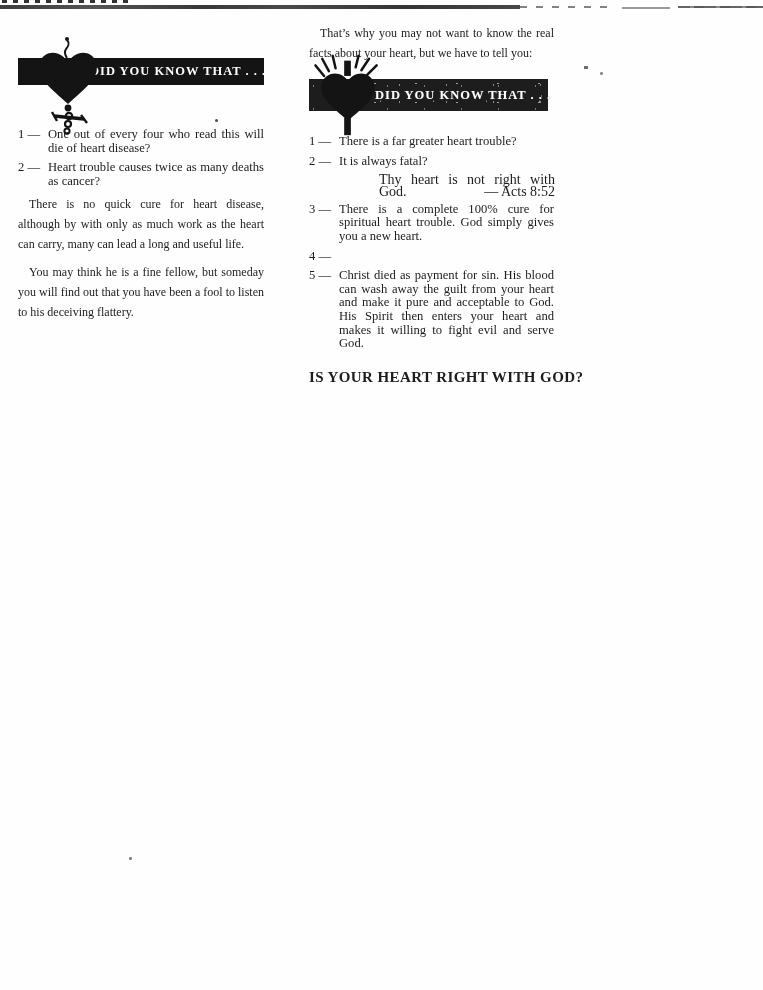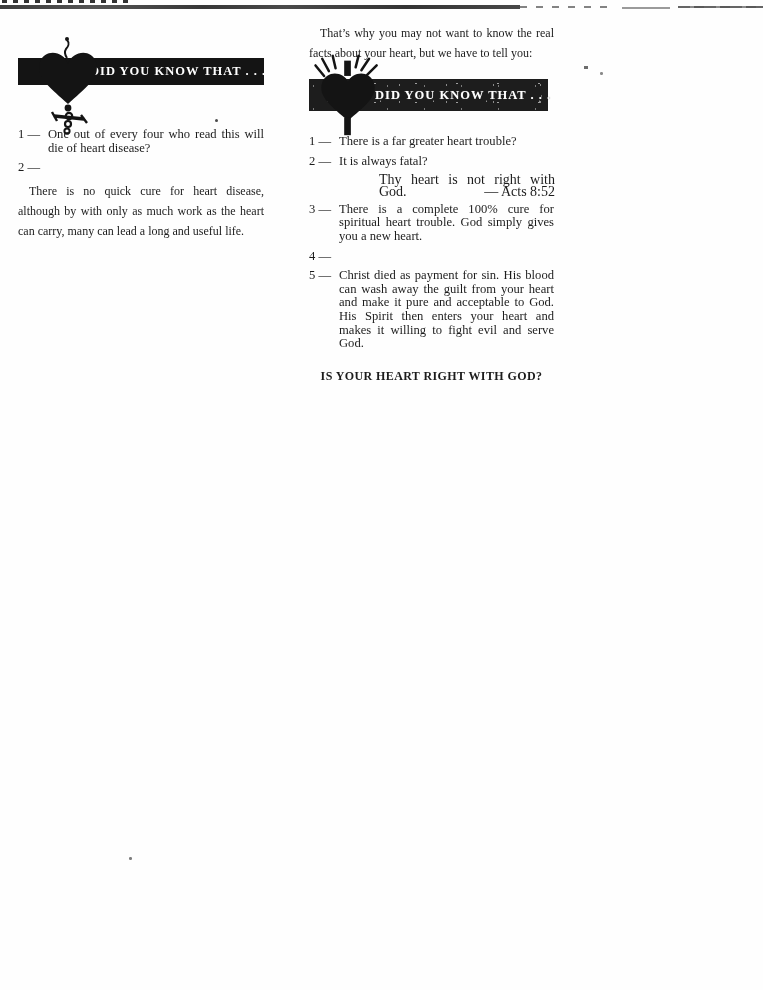--- a/index.html
+++ b/index.html
@@ -76,21 +76,21 @@
   
   .quote {
     margin:2px 8px 5px 70px; width:176px;
     font-family:"Liberation Serif", serif; font-weight:normal;
     font-size:14px; line-height:11.8px; text-align:justify;
   }
   .q-attr { float:right; padding-left:6px; }
 
   .closing {
     margin-top:18px; text-align:center;
-    font-weight:bold; font-size:12px; letter-spacing:.4px;
+    font-weight:bold; font-size:15px; letter-spacing:.4px;
     white-space:nowrap;
   }
 </style>
 </head>
 <body>
 
 <div class="page">
 
   <div class="artifact scan-dashes"></div>
   <div class="artifact scan-line-main"></div>
@@ -120,23 +120,25 @@
         <path d="M22,76 l5,9 M51,79 l6,8" stroke="#141414" stroke-width="2.4"></path>
       </svg>
     </div>
 
     <div class="li">
       <span class="li-num">1 —</span>
       <span class="li-text">One out of every four who read this will die of heart disease?</span>
     </div>
     <div class="li">
       <span class="li-num">2 —</span>
+      <span class="li-text">Heart trouble causes twice as many deaths as cancer?</span>
     </div>
 
     <p class="body">There is no quick cure for heart disease, although by with only as much work as the heart can carry, many can lead a long and useful life.</p>
+    <p class="body">You may think he is a fine fellow, but someday you will find out that you have been a fool to listen to his deceiving flattery.</p>
   </div>
 
   <div class="col col-right">
 
     <p class="body intro">That’s why you may not want to know the real facts about your heart, but we have to tell you:</p>
 
     <div class="banner banner2">
       <div class="bar2">
         <span class="bar2-label">DID YOU KNOW THAT . . .</span>
       </div>

